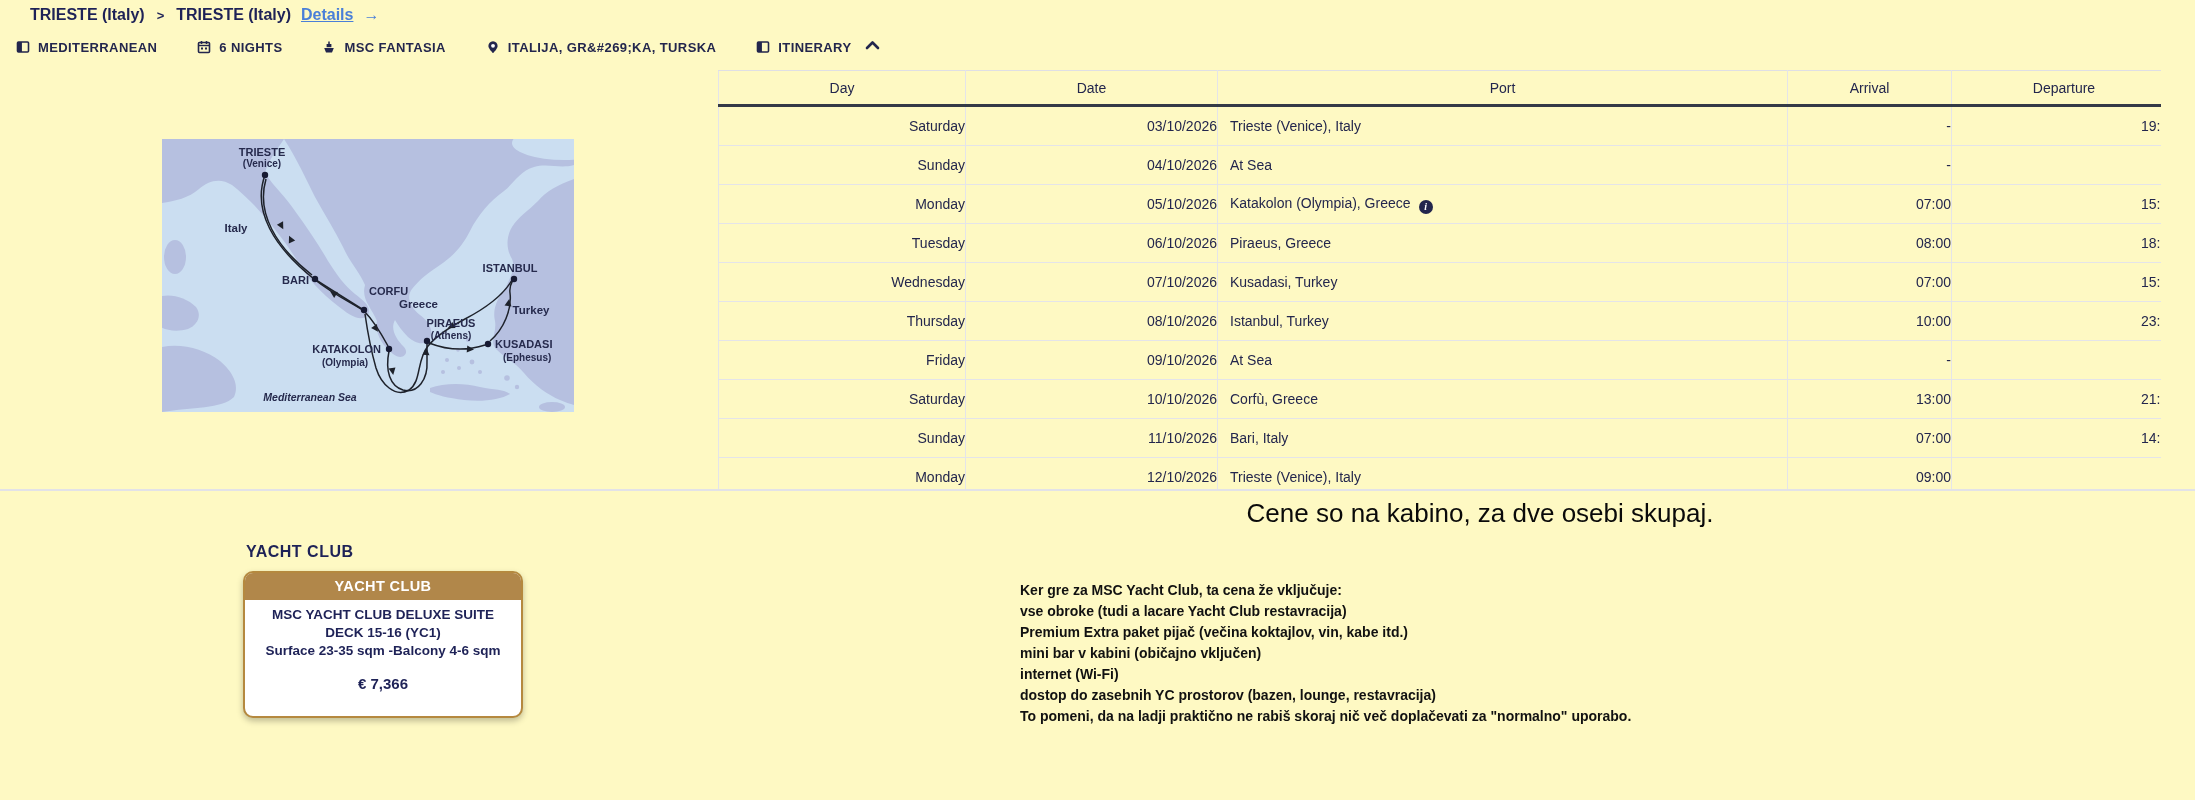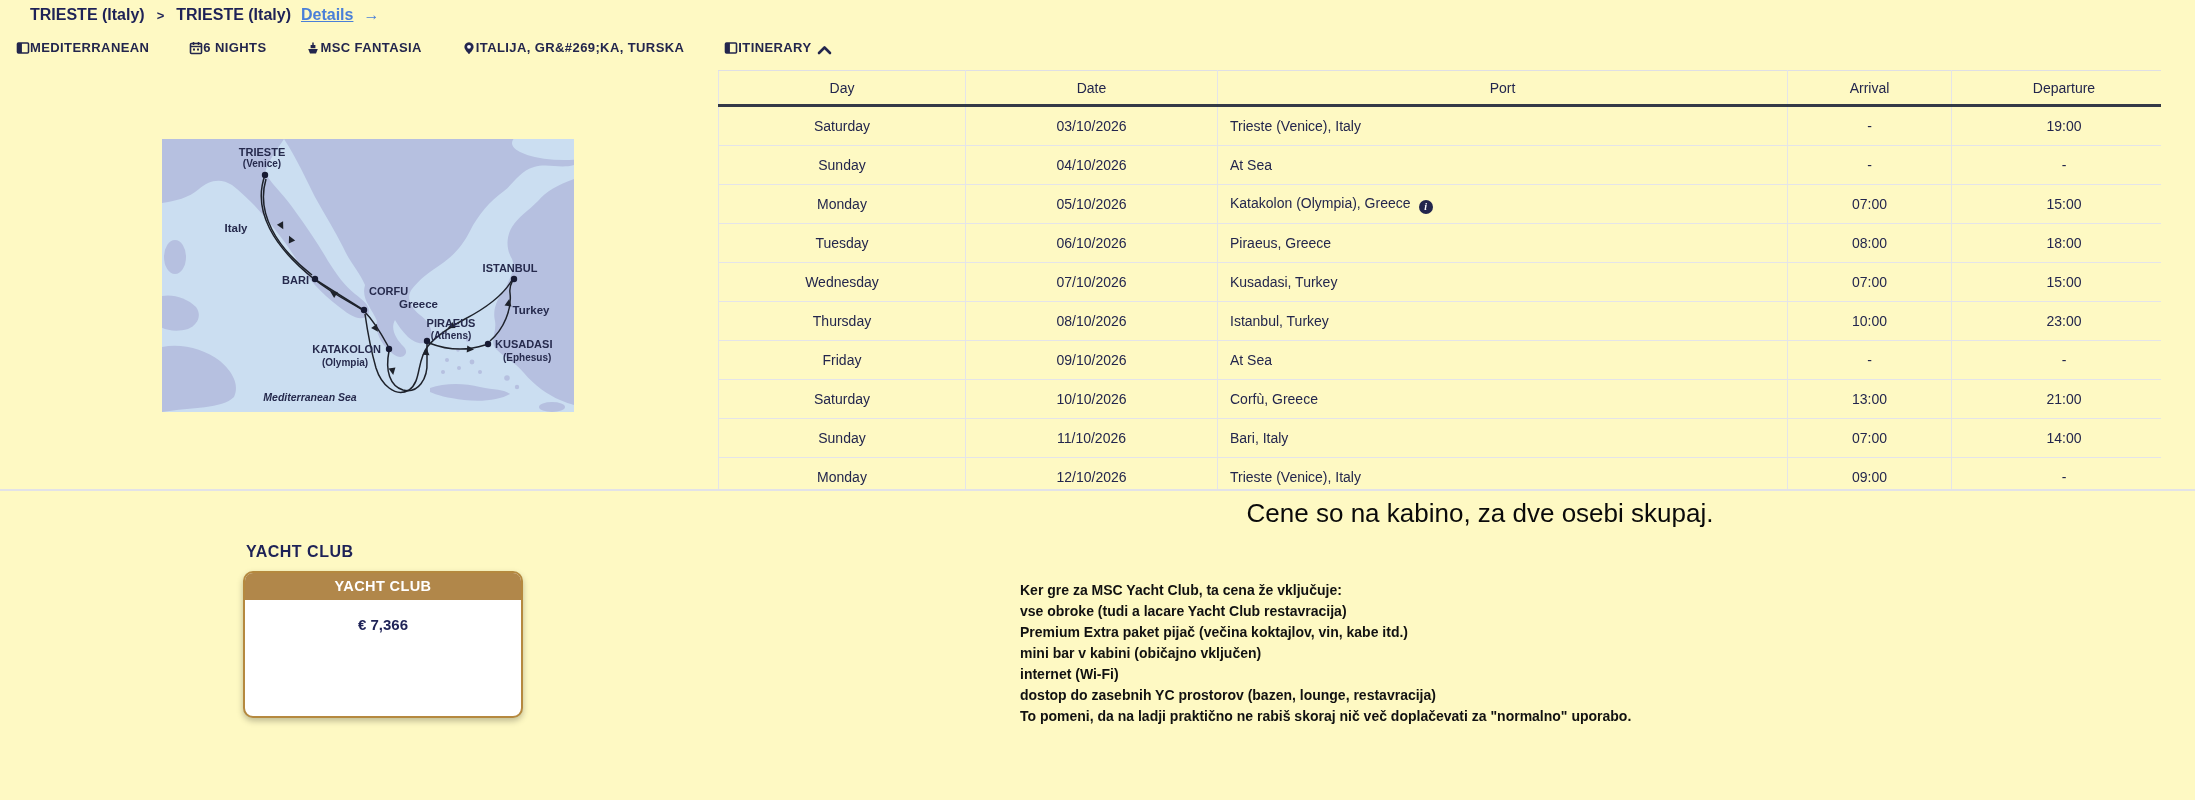--- a/index.html
+++ b/index.html
@@ -8,35 +8,35 @@
 
   
   .breadcrumb{position:absolute;left:30px;top:6px;display:flex;align-items:center;gap:10px;
               font-size:16px;font-weight:bold;color:#1e2257;}
   .breadcrumb .sep{font-size:13px;margin:0 2px;}
   .details-link{color:#4a7fd8;text-decoration:underline;cursor:pointer;}
   .details-arrow{color:#4a7fd8;text-decoration:none;font-weight:bold;}
 
   
   .badges{position:absolute;left:16px;top:40px;display:flex;align-items:center;gap:40px;}
-  .badge{display:flex;align-items:flex-end;font-size:13px;font-weight:bold;
+  .badge{display:flex;align-items:flex-start;gap:8px;font-size:13px;font-weight:bold;
          letter-spacing:.4px;color:#23264d;white-space:nowrap;}
   .badge svg{display:block;}
 
   
   .map{position:absolute;left:162px;top:139px;width:412px;height:273px;}
   .map svg{display:block;}
   .map text{font-family:"Liberation Sans",sans-serif;font-weight:bold;fill:#262a4d;}
 
   
   .table-wrap{position:absolute;left:718px;top:70px;width:1443px;height:419px;overflow:hidden;}
   table.itinerary{border-collapse:collapse;table-layout:fixed;width:1443px;font-size:14px;color:#23264d;}
   table.itinerary th{height:31px;font-weight:normal;border-top:1px solid #dfdfe5;
        border-bottom:3px solid #343a47;border-right:1px solid #e4e4e9;border-left:1px solid #e4e4e9;}
-  table.itinerary td{height:38px;text-align:center;border-bottom:1px solid #e4e4e9;
+  table.itinerary td{height:38px;text-align:right;border-bottom:1px solid #e4e4e9;
        border-right:1px solid #e4e4e9;border-left:1px solid #e4e4e9;padding:0;}
   table.itinerary th:nth-child(1),table.itinerary td:nth-child(1){width:244px;}
   table.itinerary th:nth-child(2),table.itinerary td:nth-child(2){width:249px;}
   table.itinerary th:nth-child(3),table.itinerary td:nth-child(3){width:567px;}
   table.itinerary th:nth-child(4),table.itinerary td:nth-child(4){width:161px;}
   table.itinerary th:nth-child(5),table.itinerary td:nth-child(5){width:222px;border-right:none;}
   table.itinerary td:nth-child(3){text-align:left;padding-left:12px;}
   .info-icon{display:inline-block;width:14px;height:14px;margin-left:8px;border-radius:50%;
        background:#23264d;color:#fff;font:italic bold 10px/14px "Liberation Serif",serif;
        text-align:center;vertical-align:-2px;cursor:pointer;}
@@ -292,20 +292,24 @@
   </div>
 
   <div class="divider"></div>
 
   <div class="price-headline">Cene so na kabino, za dve osebi skupaj.</div>
 
   <div class="yc-title">YACHT CLUB</div>
 
   <div class="yc-card">
     <div class="yc-card-header">YACHT CLUB</div>
+    <div class="yc-card-body">
+      <div>MSC YACHT CLUB DELUXE SUITE DECK 15-16 (YC1)</div>
+      <div>Surface 23-35 sqm -Balcony 4-6 sqm</div>
+    </div>
     <div class="yc-card-price">€ 7,366</div>
   </div>
 
   <div class="description">
       <div>Ker gre za MSC Yacht Club, ta cena že vključuje:</div>
       <div>vse obroke (tudi a lacare Yacht Club restavracija)</div>
       <div>Premium Extra paket pijač (večina koktajlov, vin, kabe itd.)</div>
       <div>mini bar v kabini (običajno vključen)</div>
       <div>internet (Wi-Fi)</div>
       <div>dostop do zasebnih YC prostorov (bazen, lounge, restavracija)</div>

